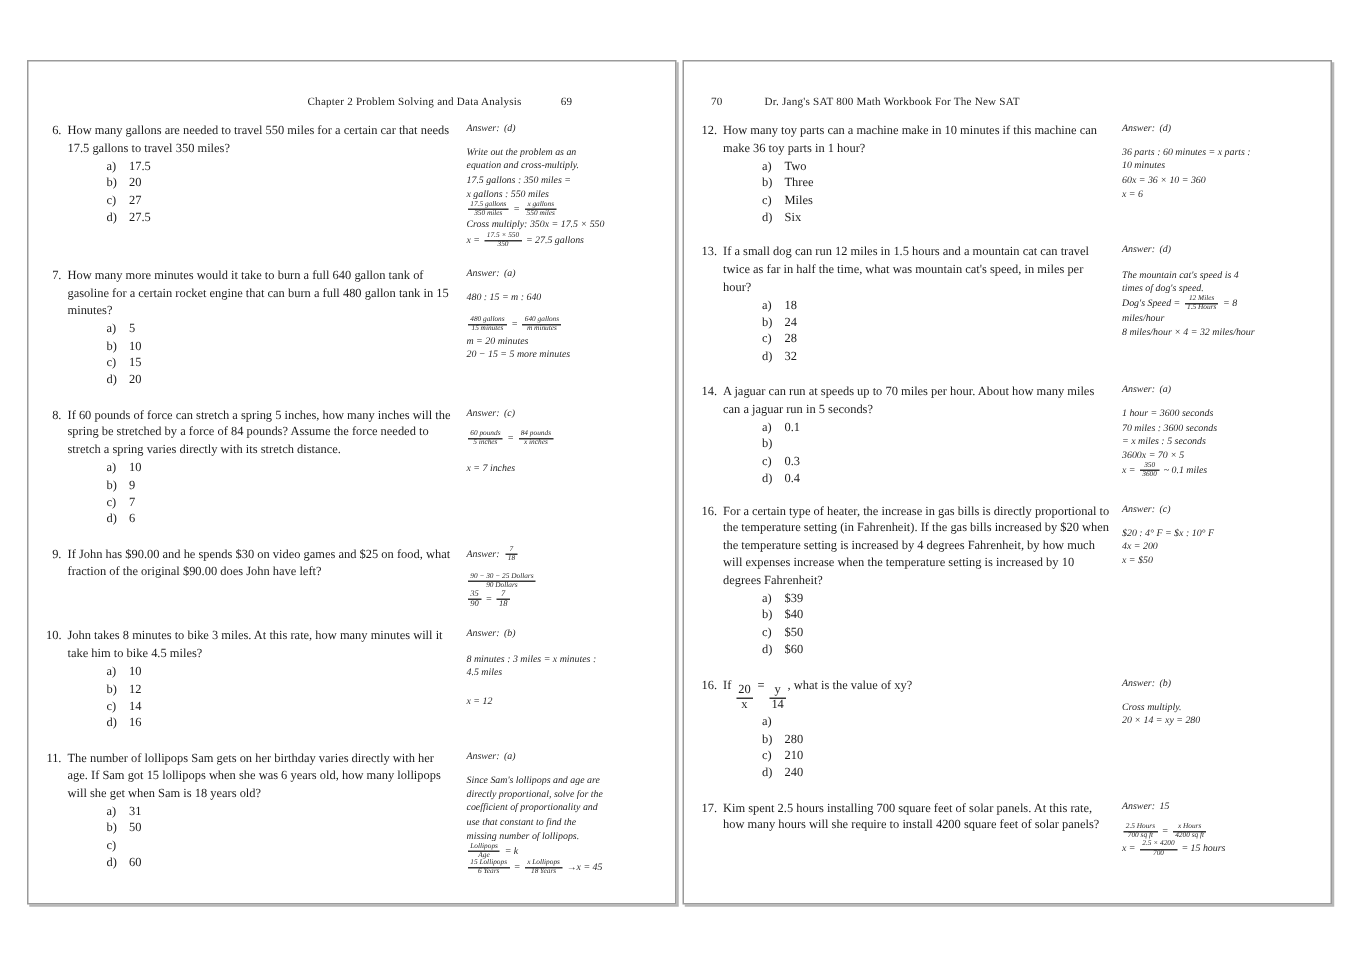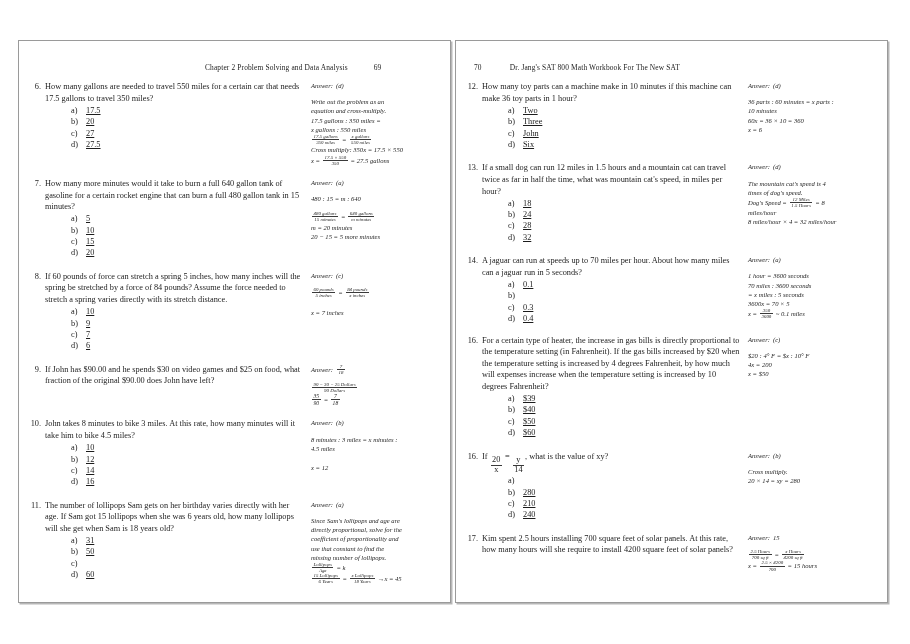--- a/index.html
+++ b/index.html
@@ -103,21 +103,20 @@
   .choices li {
     display: flex;
     padding-left: 42px;
   }
   .choices .ltr {
     width: 15px;
     flex: 0 0 15px;
   }
   .choices .cval {
     flex: 1 1 auto;
-    text-decoration: underline;
   }
 
   
   .ansbox {
     font-style: italic;
     font-size: 6.6px;
     line-height: 9.2px;
     color: #262626;
   }
   .ans-label {
@@ -497,21 +496,21 @@
               <li>
                   <span class="ltr">a)</span>
                   <span class="cval">Two</span>
                 </li>
               <li>
                   <span class="ltr">b)</span>
                   <span class="cval">Three</span>
                 </li>
               <li>
                   <span class="ltr">c)</span>
-                  <span class="cval">John</span>
+                  <span class="cval">Miles</span>
                 </li>
               <li>
                   <span class="ltr">d)</span>
                   <span class="cval">Six</span>
                 </li>
             </ul>
           </div>
           <div class="qaside">
             <div class="ansbox">
               <div class="ans-label">

